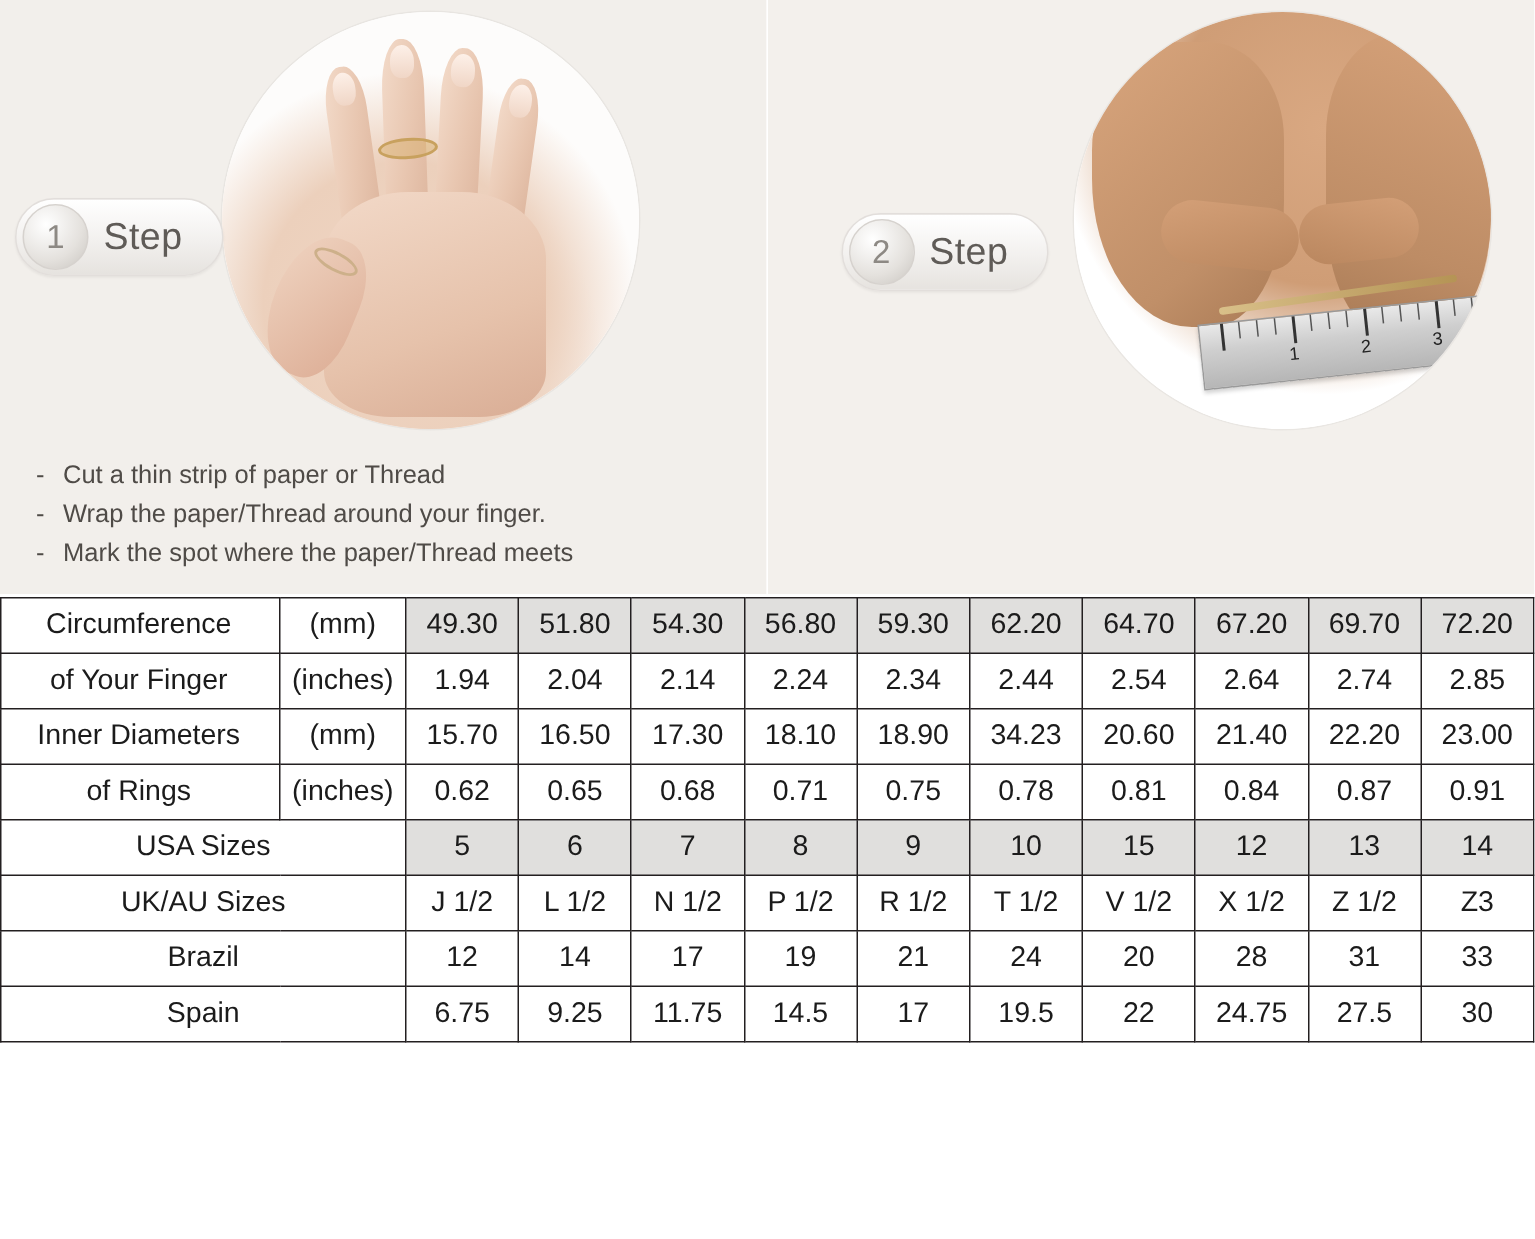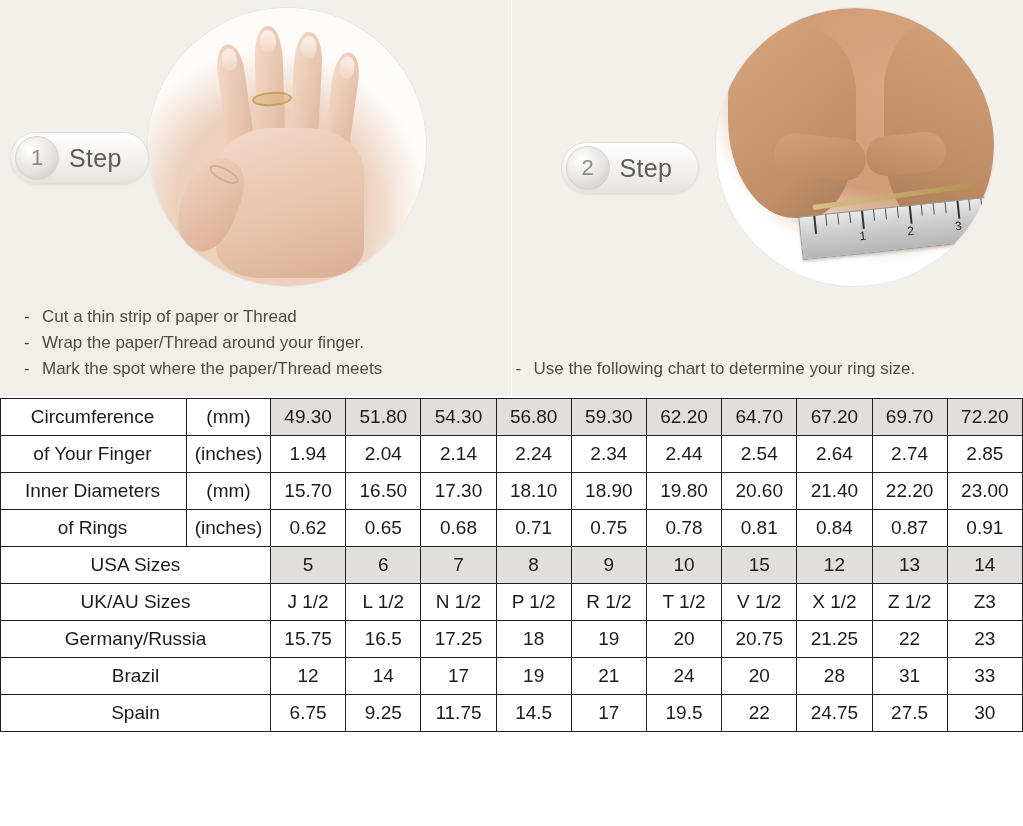--- a/index.html
+++ b/index.html
@@ -345,21 +345,20 @@
           </div>
         </div>
       </div>
 
       <div class="step-pill p2" style="left:49px;">
         <div class="step-num">2</div>
         <div class="step-word">Step</div>
       </div>
 
       <div class="bullets b2" style="left:4px;">
-        <div class="row"><span class="dash">-</span><span>Use the following chart to determine your ring size.</span></div>
       </div>
     </div>
   </div>
 
   <table class="size-chart">
     <colgroup>
       <col class="col-label">
         <col class="col-unit">
       <col>
         <col>
@@ -405,21 +404,21 @@
       </tr>
 
       <tr>
         <td class="label center-ital">Inner Diameters</td>
         <td class="unit">(mm)</td>
         <td>15.70</td>
         <td>16.50</td>
         <td>17.30</td>
         <td>18.10</td>
         <td>18.90</td>
-        <td>19.80</td>
+        <td>34.23</td>
         <td>20.60</td>
         <td>21.40</td>
         <td>22.20</td>
         <td>23.00</td>
       </tr>
 
       <tr>
         <td class="label center-ital">of Rings</td>
         <td class="unit">(inches)</td>
         <td>0.62</td>
@@ -455,33 +454,20 @@
         <td>N 1/2</td>
         <td>P 1/2</td>
         <td>R 1/2</td>
         <td>T 1/2</td>
         <td>V 1/2</td>
         <td>X 1/2</td>
         <td>Z 1/2</td>
         <td>Z3</td>
       </tr>
 
-      <tr>
-        <td class="label" colspan="2">Germany/Russia</td>
-        <td>15.75</td>
-        <td>16.5</td>
-        <td>17.25</td>
-        <td>18</td>
-        <td>19</td>
-        <td>20</td>
-        <td>20.75</td>
-        <td>21.25</td>
-        <td>22</td>
-        <td>23</td>
-      </tr>
 
       <tr>
         <td class="label" colspan="2">Brazil</td>
         <td>12</td>
         <td>14</td>
         <td>17</td>
         <td>19</td>
         <td>21</td>
         <td>24</td>
         <td>20</td>

